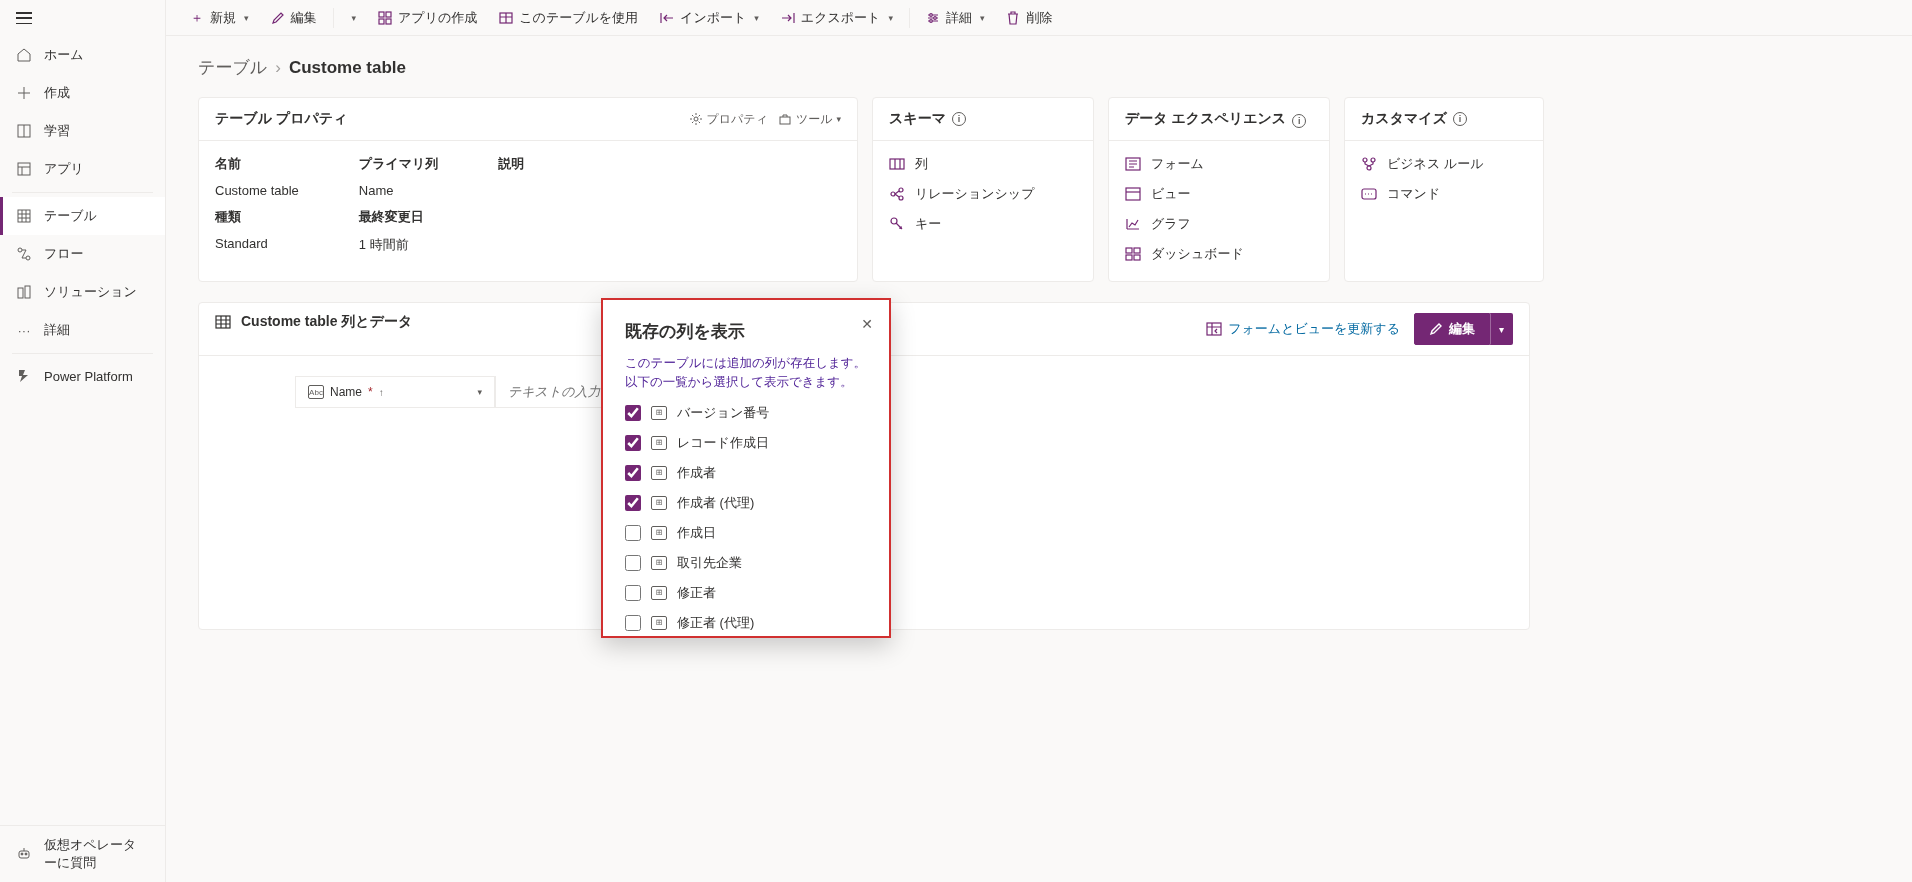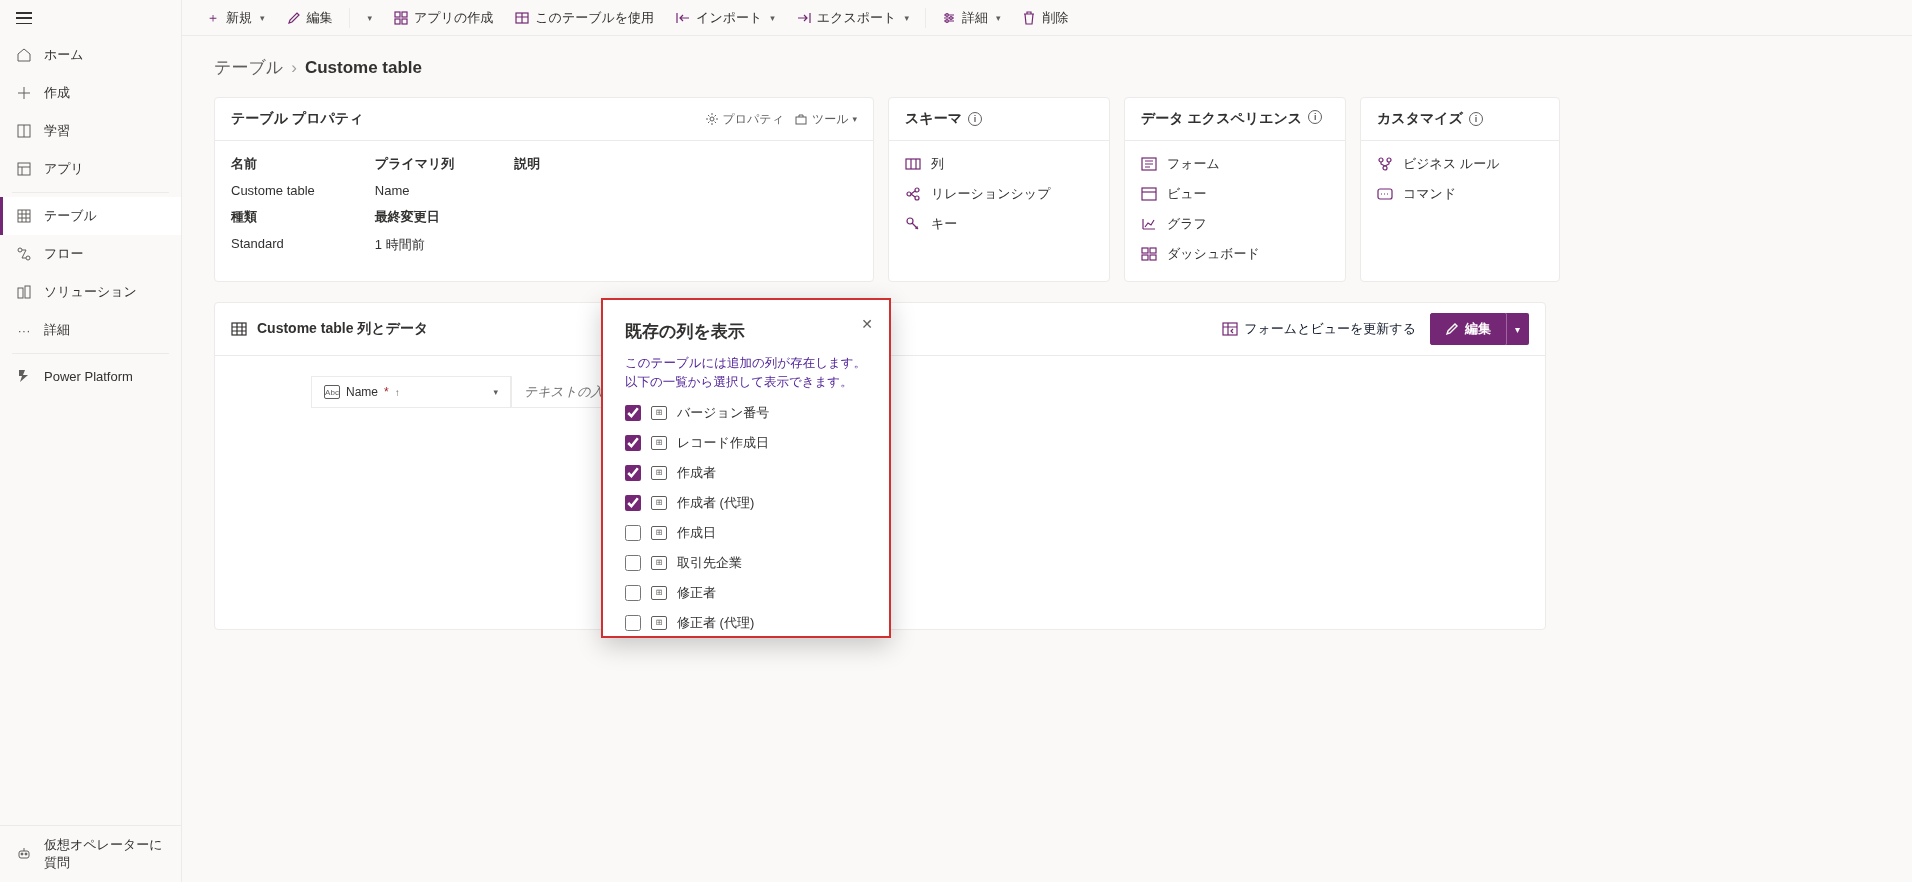--- a/index.html
+++ b/index.html
@@ -1,18 +1,18 @@
 <!DOCTYPE html>
 <html><head>
 <meta charset="utf-8">
 <style>
 * { box-sizing: border-box; margin: 0; padding: 0; }
 body { font-family: "Segoe UI", "Yu Gothic UI", Meiryo, sans-serif; font-size: 13px; color: #323130; background: #faf9f8; overflow: hidden; }
 .app { display: flex; height: 882px; width: 1912px; }
-.sidebar { width: 182px; background: #faf9f8; border-right: 1px solid #edebe9; display: flex; flex-direction: column; }
+.sidebar { width: 166px; background: #faf9f8; border-right: 1px solid #edebe9; display: flex; flex-direction: column; }
 .hamburger { padding: 12px 16px; cursor: pointer; }
 .hamburger-icon { width: 16px; height: 12px; display: flex; flex-direction: column; justify-content: space-between; }
 .hamburger-icon span { height: 1.5px; background: #323130; display: block; }
 .nav { flex: 1; }
 .nav-item { display: flex; align-items: center; gap: 12px; padding: 10px 16px; cursor: pointer; color: #323130; }
 .nav-item.active { background: #fff; border-left: 3px solid #742774; padding-left: 13px; }
 .nav-divider { height: 1px; background: #edebe9; margin: 4px 12px; }
 .nav-icon { width: 16px; height: 16px; flex-shrink: 0; display: inline-flex; align-items: center; justify-content: center; color: #605e5c; }
 .nav-bottom { border-top: 1px solid #edebe9; }
 .main { flex: 1; display: flex; flex-direction: column; background: #faf9f8; min-width: 0; }
@@ -34,24 +34,24 @@
 .info-icon { width: 14px; height: 14px; border: 1px solid #605e5c; border-radius: 50%; display: inline-flex; align-items: center; justify-content: center; font-size: 9px; margin-left: 6px; color: #605e5c; }
 .card-body { padding: 14px 16px 18px; }
 .props { display: flex; gap: 60px; }
 .prop-col { display: flex; flex-direction: column; gap: 10px; }
 .prop-label { font-weight: 600; font-size: 13px; }
 .prop-value { font-size: 13px; color: #323130; }
 .link-list { display: flex; flex-direction: column; gap: 12px; }
 .link-item { display: flex; align-items: center; gap: 10px; cursor: pointer; color: #323130; font-size: 13px; }
 .link-icon { width: 16px; height: 16px; color: #742774; display: inline-flex; align-items: center; justify-content: center; }
 .data-section { background: #fff; border: 1px solid #edebe9; border-radius: 4px; }
-.data-header { display: flex; align-items: center; justify-content: space-between; padding: 10px 16px; border-bottom: 1px solid #edebe9; }
+.data-header { display: flex; align-items: flex-start; justify-content: space-between; padding: 10px 16px; border-bottom: 1px solid #edebe9; }
 .data-header-left { display: flex; align-items: center; gap: 10px; font-weight: 600; font-size: 14px; }
 .data-header-right { display: flex; align-items: center; gap: 14px; }
-.link-btn { display: inline-flex; align-items: center; gap: 6px; color: #0f172a; cursor: pointer; font-size: 13px; }
+.link-btn { display: inline-flex; align-items: center; gap: 6px; color: #0369a1; cursor: pointer; font-size: 13px; }
 .primary-btn { background: #742774; color: #fff; border: 1px solid #742774; padding: 6px 14px; cursor: pointer; font-size: 13px; display: inline-flex; align-items: center; gap: 6px; border-radius: 2px; font-weight: 600; }
 .primary-split { display: flex; }
 .primary-split .primary-btn { border-radius: 2px 0 0 2px; }
 .primary-split .split-chev { background: #742774; color: #fff; border: 1px solid #742774; border-left: 1px solid rgba(255,255,255,0.3); padding: 6px 8px; cursor: pointer; border-radius: 0 2px 2px 0; font-size: 10px; }
 .grid-area { padding: 20px 16px 220px; display: flex; align-items: flex-start; gap: 0; }
 .col-header { display: inline-flex; align-items: center; gap: 6px; border: 1px solid #edebe9; padding: 8px 12px; font-size: 12px; min-width: 200px; background: #fff; }
 .col-header .req { color: #a4262c; }
 .col-header .sort { font-size: 10px; color: #605e5c; }
 .other-cols { display: inline-flex; align-items: center; gap: 4px; padding: 8px 12px; color: #605e5c; font-size: 12px; cursor: pointer; }
 .input-cell { border: 1px solid #edebe9; border-top: none; padding: 8px 12px; min-width: 200px; }
@@ -359,21 +359,21 @@
                     </svg>
                   </span>
                 <span>キー</span>
               </div>
             </div>
           </div>
         </div>
 
         <div class="card" style="width:222px">
           <div class="card-header">
-            <span style="display:inline-flex;align-items:flex-start">
+            <span style="display:inline-flex;align-items:flex-end">
               <span>データ エクスペリエンス</span>
               <span class="info-icon">i</span>
             </span>
           </div>
           <div class="card-body">
             <div class="link-list">
               <div class="link-item">
                 <span class="link-icon">
                     <svg width="16" height="14" viewBox="0 0 16 14" fill="none" stroke="currentColor" stroke-width="1.2">
                       <rect x="1" y="1" width="14" height="12"></rect>

